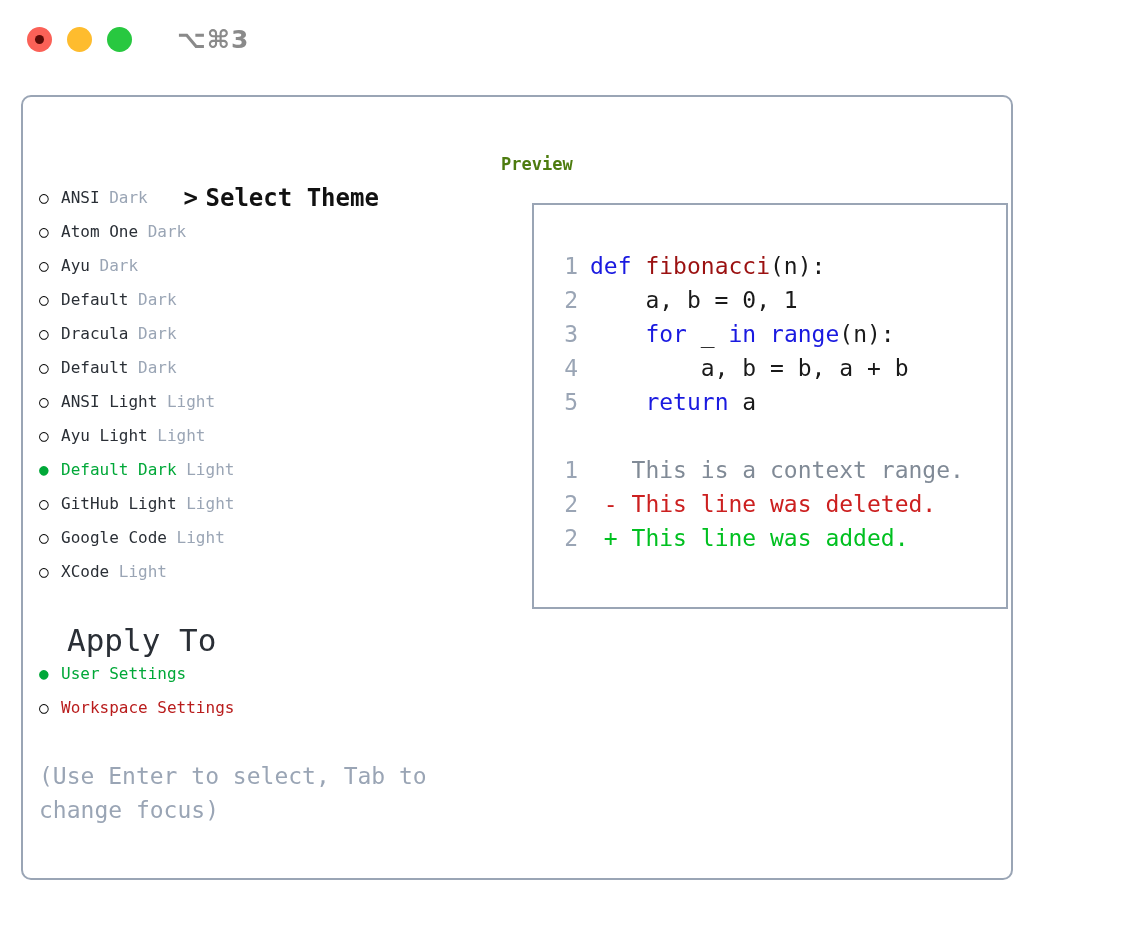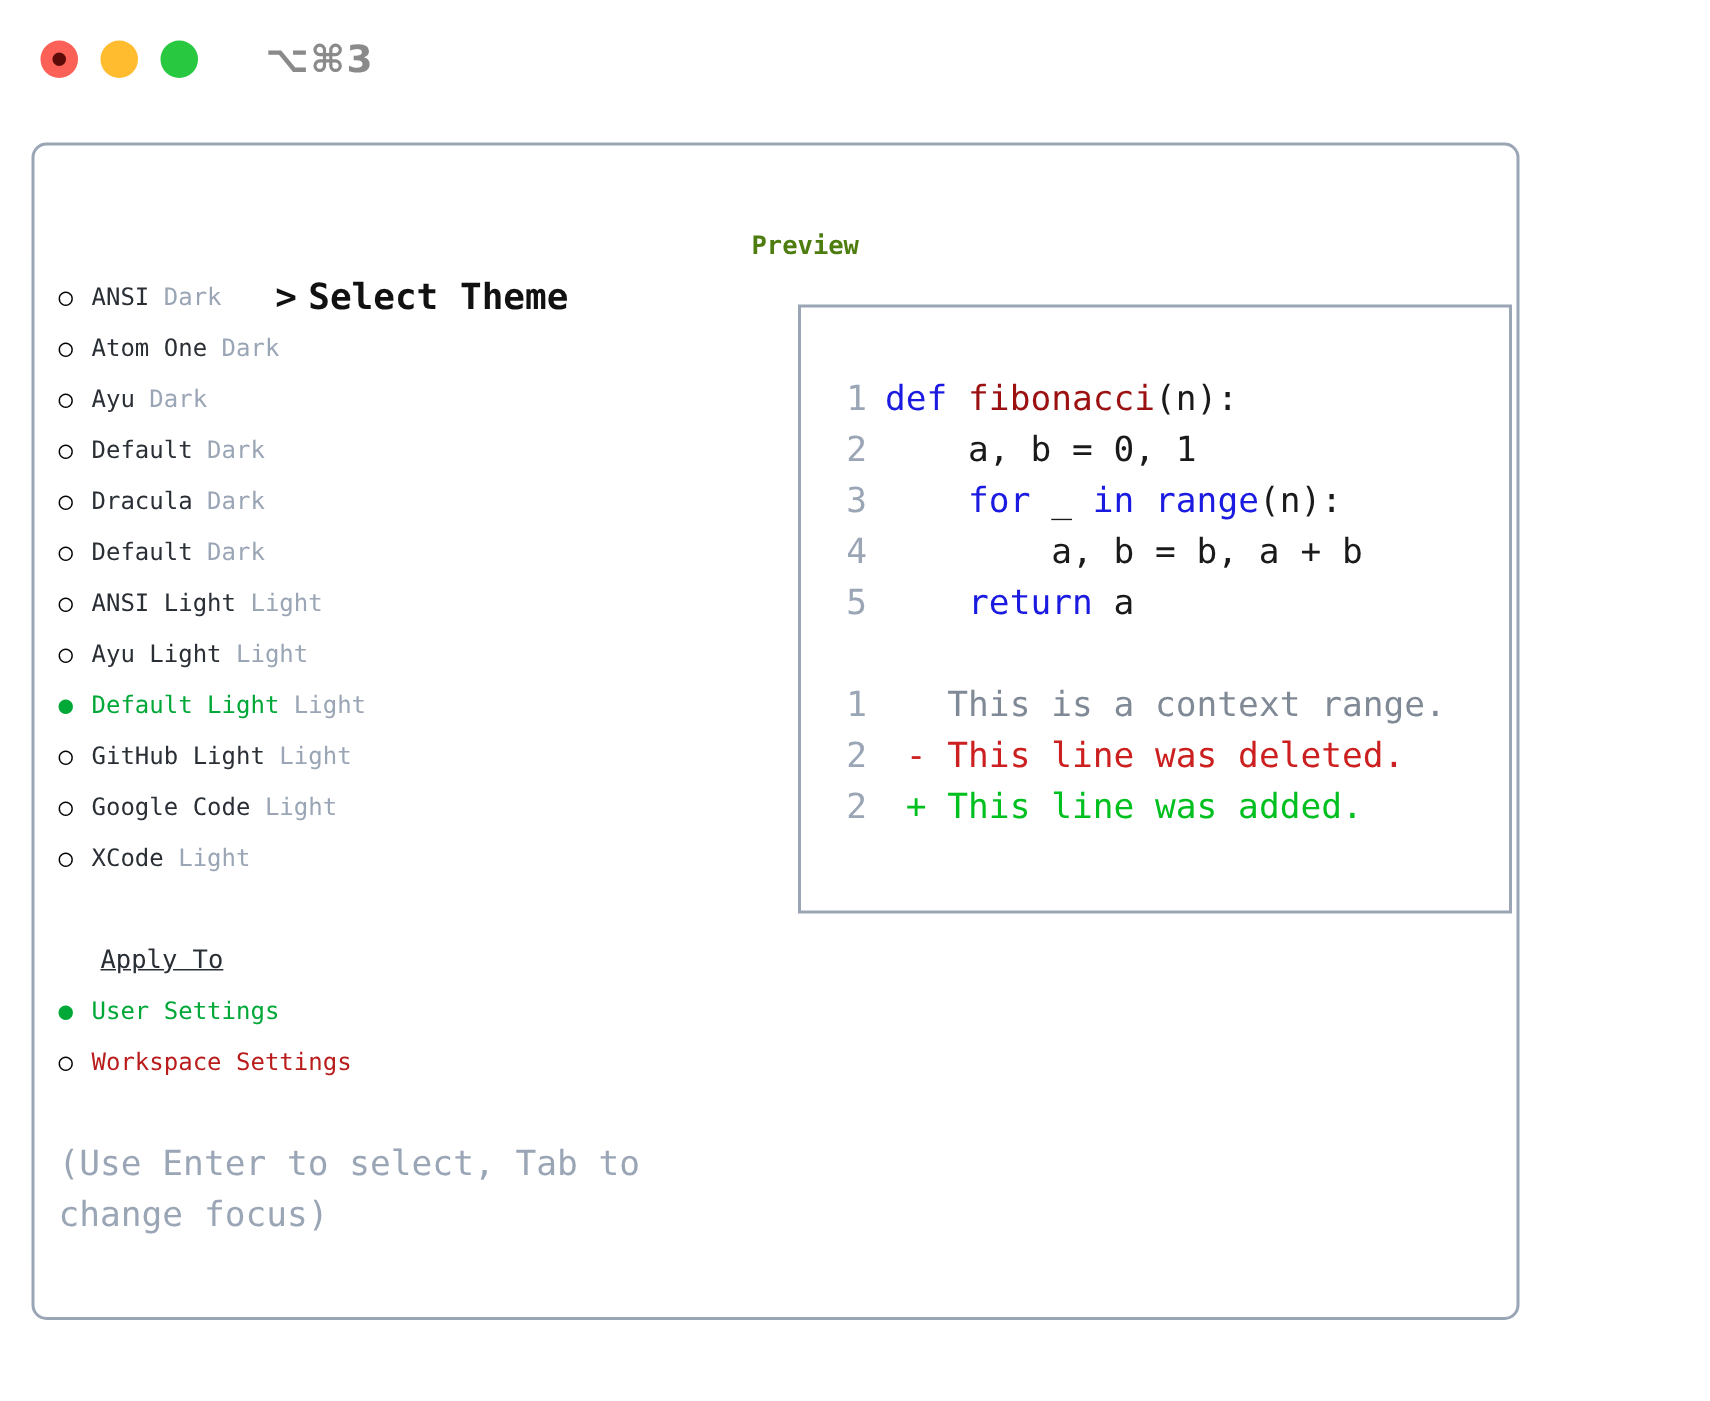--- a/index.html
+++ b/index.html
@@ -113,26 +113,25 @@
   }
   .theme-name { color: #2a2f36; }
   .theme-kind { color: #9aa5b5; }
   .row.selected .theme-name { color: #00a838; }
   .row.selected .bullet     { color: #00a838; }
 
   .section-gap { height: 34px; }
 
   .apply-title {
     color: #2a2f36;
-    font-size: 17px;
+    font-size: 31px;
     height: 34px;
     line-height: 34px;
     padding-left: 28px;
     white-space: pre;
-    text-decoration: underline;
   }
   .apply-row .opt-label { color: #b91c1c; }
   .apply-row.selected .opt-label,
   .apply-row.selected .bullet { color: #00a838; }
 
   .hint {
     margin-top: 34px;
     font-size: 23px;
     line-height: 34px;
     color: #9aa5b5;
@@ -211,21 +210,21 @@
 
         <div id="theme-list">
             <div class="row"><span class="bullet">○</span><span class="theme-name">ANSI </span><span class="theme-kind">Dark</span></div>
             <div class="row"><span class="bullet">○</span><span class="theme-name">Atom One </span><span class="theme-kind">Dark</span></div>
             <div class="row"><span class="bullet">○</span><span class="theme-name">Ayu </span><span class="theme-kind">Dark</span></div>
             <div class="row"><span class="bullet">○</span><span class="theme-name">Default </span><span class="theme-kind">Dark</span></div>
             <div class="row"><span class="bullet">○</span><span class="theme-name">Dracula </span><span class="theme-kind">Dark</span></div>
             <div class="row"><span class="bullet">○</span><span class="theme-name">Default </span><span class="theme-kind">Dark</span></div>
             <div class="row"><span class="bullet">○</span><span class="theme-name">ANSI Light </span><span class="theme-kind">Light</span></div>
             <div class="row"><span class="bullet">○</span><span class="theme-name">Ayu Light </span><span class="theme-kind">Light</span></div>
-            <div class="row selected"><span class="bullet">●</span><span class="theme-name">Default Light </span><span class="theme-kind">Light</span></div>
+            <div class="row selected"><span class="bullet">●</span><span class="theme-name">Default Dark </span><span class="theme-kind">Light</span></div>
             <div class="row"><span class="bullet">○</span><span class="theme-name">GitHub Light </span><span class="theme-kind">Light</span></div>
             <div class="row"><span class="bullet">○</span><span class="theme-name">Google Code </span><span class="theme-kind">Light</span></div>
             <div class="row"><span class="bullet">○</span><span class="theme-name">XCode </span><span class="theme-kind">Light</span></div>
           </div>
 
         <div class="section-gap"></div>
 
         <div class="apply-title">Apply To</div>
 
         <div id="apply-list">

